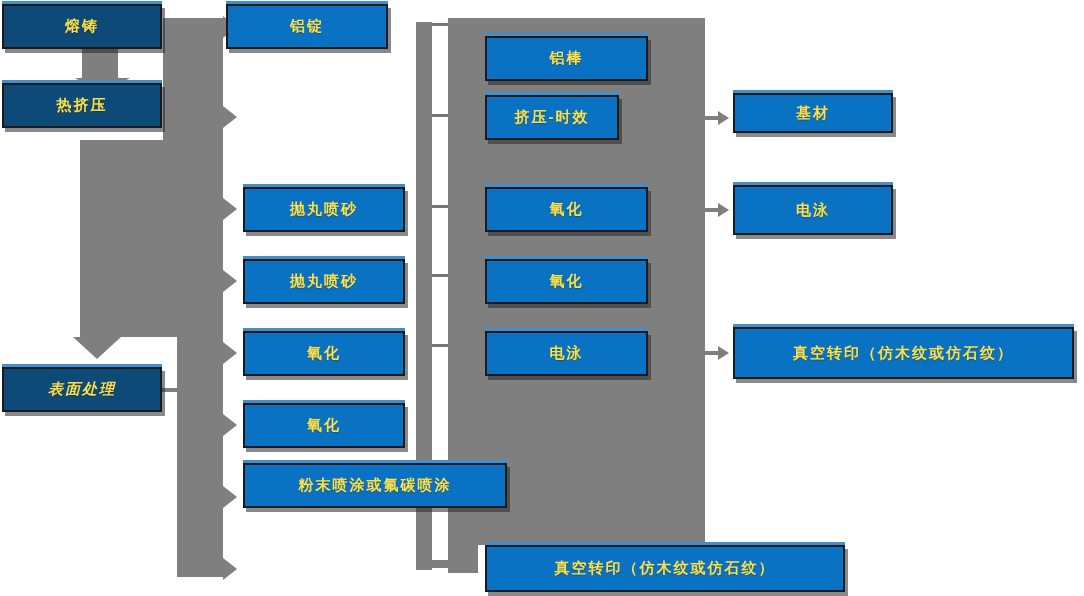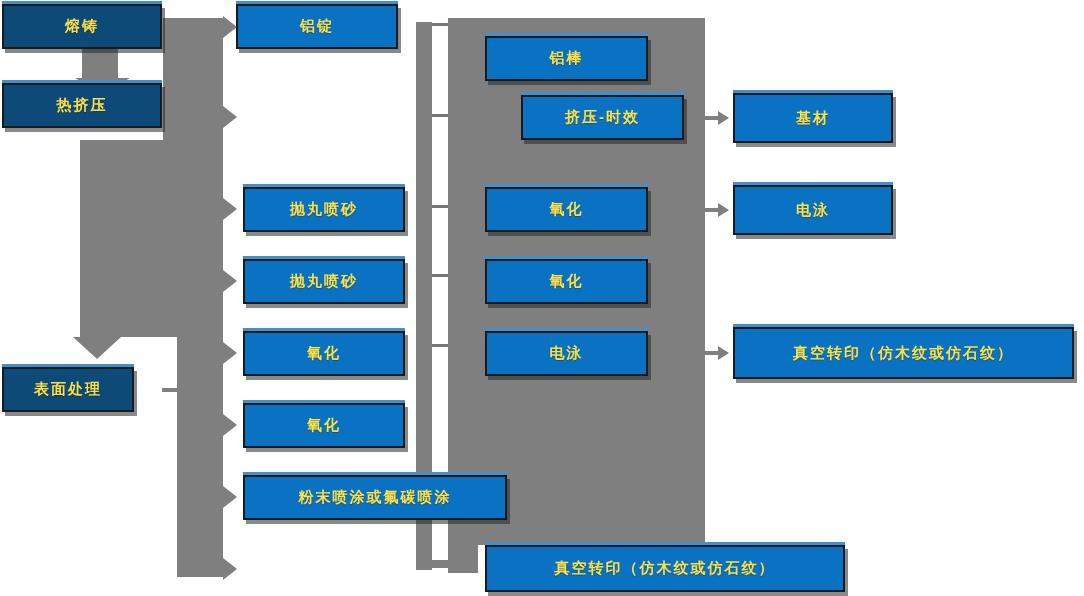--- a/index.html
+++ b/index.html
@@ -80,33 +80,33 @@
     <rect class="gray" x="705" y="116" width="13" height="4"></rect>
     <polygon class="gray" points="718,111 718,125 729,118"></polygon>
     <rect class="gray" x="705" y="208" width="13" height="4"></rect>
     <polygon class="gray" points="718,203 718,217 729,210"></polygon>
     <rect class="gray" x="705" y="351" width="13" height="4"></rect>
     <polygon class="gray" points="718,346 718,360 729,353"></polygon>
   </svg>
 
   <div class="node dark" style="left:2px;   top:4px;   width:160px; height:45px;">熔铸</div>
   <div class="node dark" style="left:2px;   top:83px;  width:160px; height:45px;">热挤压</div>
-  <div class="node dark" style="left:2px;   top:367px; width:132px; height:45px;">表面处理</div>
+  <div class="node dark" style="left:2px;   top:367px; width:160px; height:45px;font-style:italic;">表面处理</div>
 
-  <div class="node" style="left:236px; top:4px;   width:162px; height:45px;">铝锭</div>
+  <div class="node" style="left:226px; top:4px;   width:162px; height:45px;">铝锭</div>
   <div class="node" style="left:243px; top:187px; width:162px; height:45px;">抛丸喷砂</div>
   <div class="node" style="left:243px; top:259px; width:162px; height:45px;">抛丸喷砂</div>
   <div class="node" style="left:243px; top:331px; width:162px; height:45px;">氧化</div>
   <div class="node" style="left:243px; top:403px; width:162px; height:45px;">氧化</div>
-  <div class="node" style="left:243px; top:475px; width:264px; height:45px;">粉末喷涂或氟碳喷涂</div>
+  <div class="node" style="left:243px; top:463px; width:264px; height:45px;">粉末喷涂或氟碳喷涂</div>
 
   <div class="node" style="left:485px; top:4px;   width:163px; height:45px;margin-top:32px;">铝棒</div>
-  <div class="node" style="left:485px; top:95px;  width:163px; height:45px;margin-left:36px;">挤压-时效</div>
+  <div class="node" style="left:485px; top:95px;  width:134px; height:45px;">挤压-时效</div>
   <div class="node" style="left:485px; top:187px; width:163px; height:45px;">氧化</div>
   <div class="node" style="left:485px; top:259px; width:163px; height:45px;">氧化</div>
   <div class="node" style="left:485px; top:331px; width:163px; height:45px;">电泳</div>
   <div class="node" style="left:485px; top:545px; width:360px; height:47px;">真空转印（仿木纹或仿石纹）</div>
 
-  <div class="node" style="left:733px; top:93px;  width:160px; height:50px;">基材</div>
+  <div class="node" style="left:733px; top:93px;  width:160px; height:40px;">基材</div>
   <div class="node" style="left:733px; top:185px; width:160px; height:50px;">电泳</div>
   <div class="node" style="left:733px; top:327px; width:341px; height:52px;">真空转印（仿木纹或仿石纹）</div>
 
 </div>
 
 </body></html>

